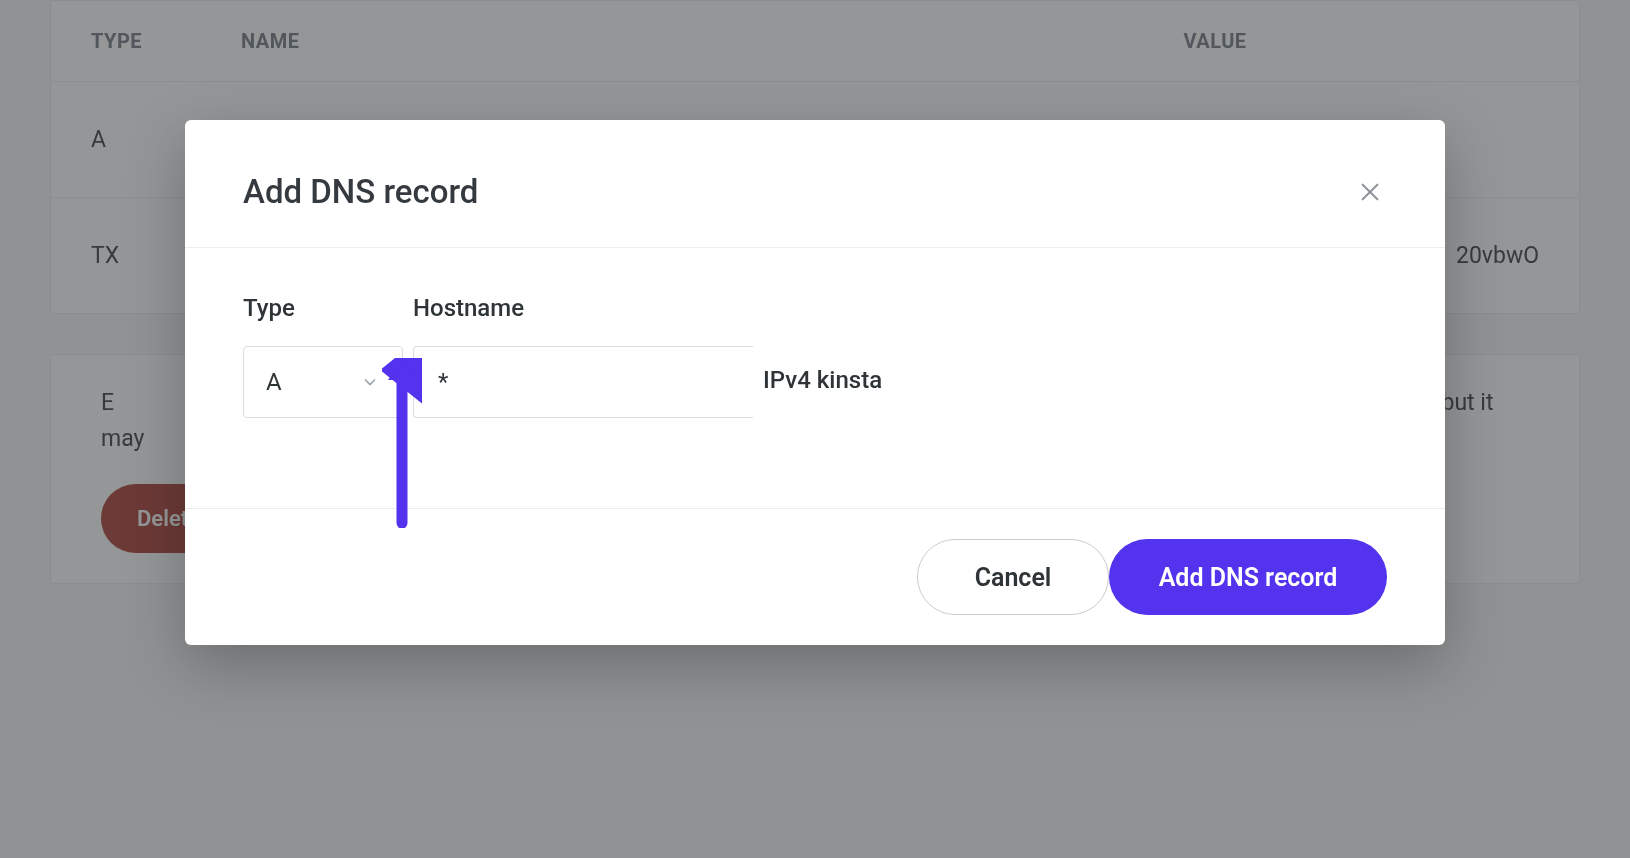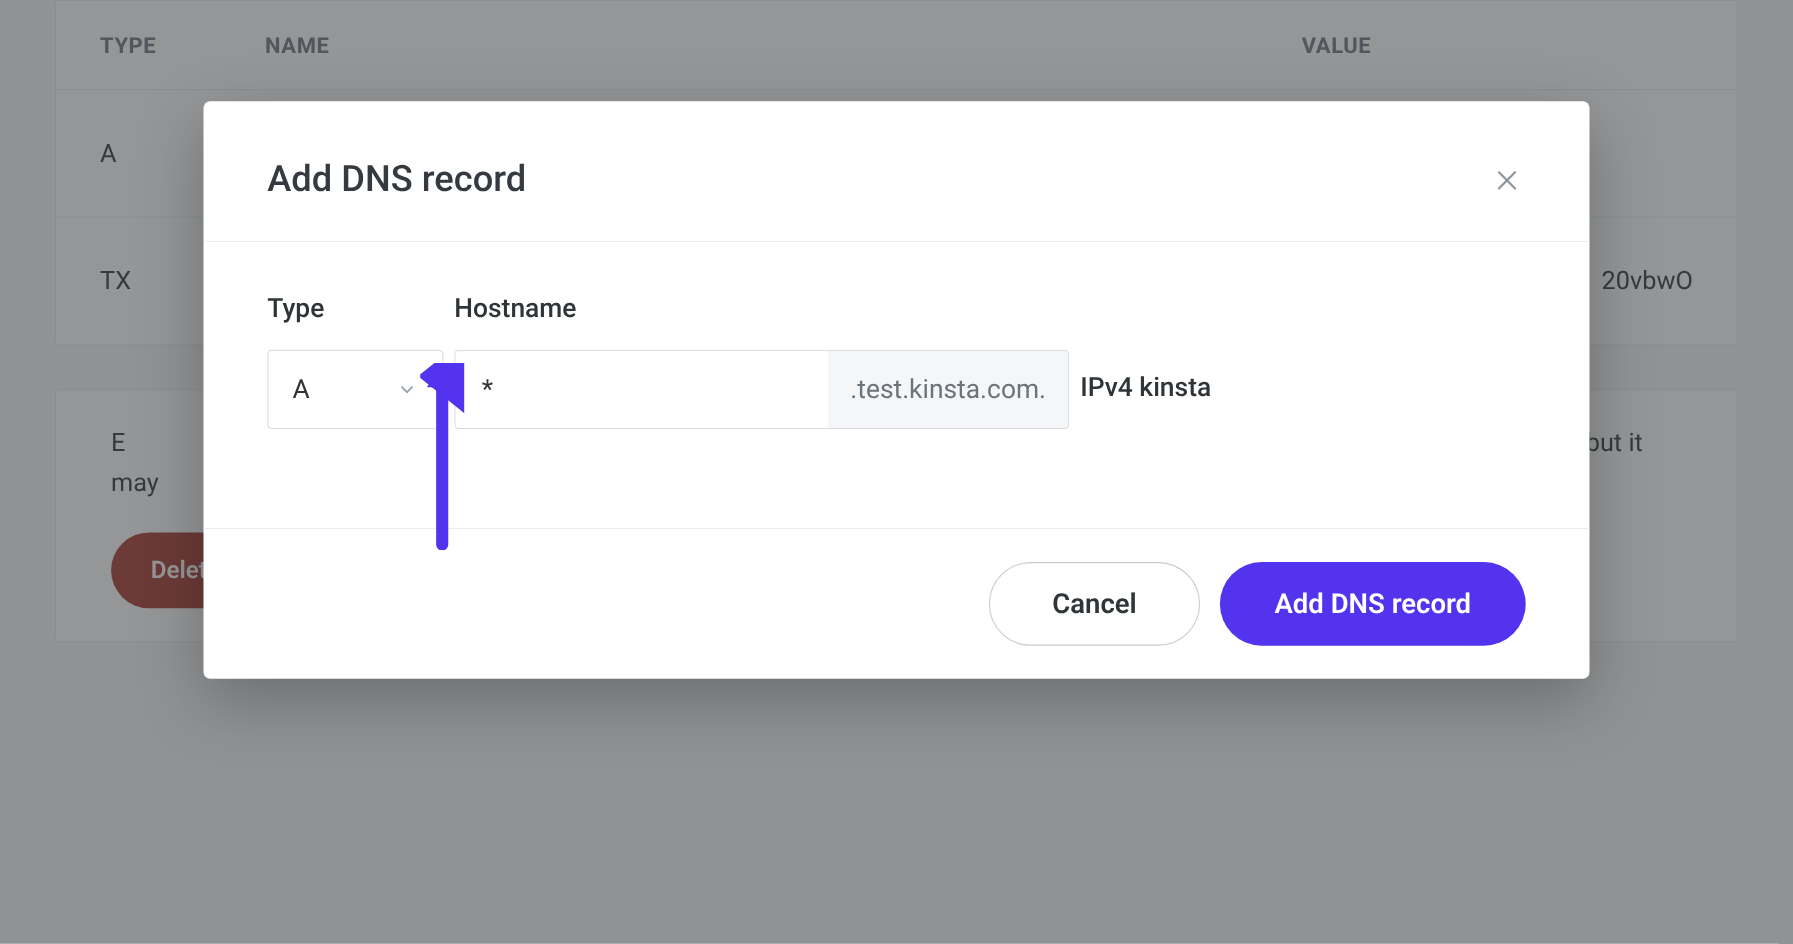--- a/index.html
+++ b/index.html
@@ -49,21 +49,21 @@
   }
 
   
   .overlay{
     position:absolute;inset:0;background:rgba(60,63,66,.55);
     display:flex;align-items:flex-start;justify-content:center;
   }
 
   
   .modal{
-    margin-top:92px;width:1260px;background:#fff;border-radius:6px;
+    margin-top:120px;width:1260px;background:#fff;border-radius:6px;
     box-shadow:0 20px 60px rgba(0,0,0,.25);
     display:flex;flex-direction:column;position:relative;
   }
   .modal-header{
     padding:52px 58px 36px;display:flex;align-items:center;justify-content:space-between;
     border-bottom:1px solid #ececec;
   }
   .modal-title{font-size:33px;color:#343a3f;font-weight:500;}
   .close-btn{
     width:34px;height:34px;display:flex;align-items:center;justify-content:center;
@@ -94,21 +94,21 @@
   .hostname-wrap .control{border-radius:4px 0 0 4px;border-right:none;}
 
   .f-type{width:160px;}
   .f-host{flex:0 0 auto;}
   .f-host .control{width:340px;}
   .f-ip{width:224px;}
   .f-ip .control{justify-content:center;}
   .f-ttl{width:206px;}
 
   .modal-footer{
-    border-top:1px solid #ececec;padding:30px 58px 30px;display:flex;justify-content:flex-end;gap:18px;
+    border-top:1px solid #ececec;padding:30px 58px 30px;display:flex;justify-content:flex-end;
   }
   .btn{
     height:76px;border-radius:999px;font-size:25px;font-weight:600;cursor:pointer;
     display:inline-flex;align-items:center;justify-content:center;padding:0 42px;
   }
   .btn-secondary{background:#fff;border:1.5px solid #c7ccd1;color:#2f3437;min-width:192px;}
   .btn-primary{background:var(--accent);border:none;color:#fff;min-width:278px;}
 
   
   .arrow{
@@ -173,21 +173,20 @@
           </svg>
         </div>
       </div>
 
       <div class="field f-host">
         <div class="field-label">Hostname</div>
         <div class="hostname-wrap">
           <div class="control input-ctl">
             <input type="text" value="*" style="">
           </div>
-          <div class="suffix">.test.kinsta.com.</div>
         </div>
       </div>
 
       <div class="field f-ip">
         <div class="field-label">IPv4 kinsta</div>
       </div>
 
 
       <svg class="arrow" viewBox="0 0 40 170">
         <defs>

